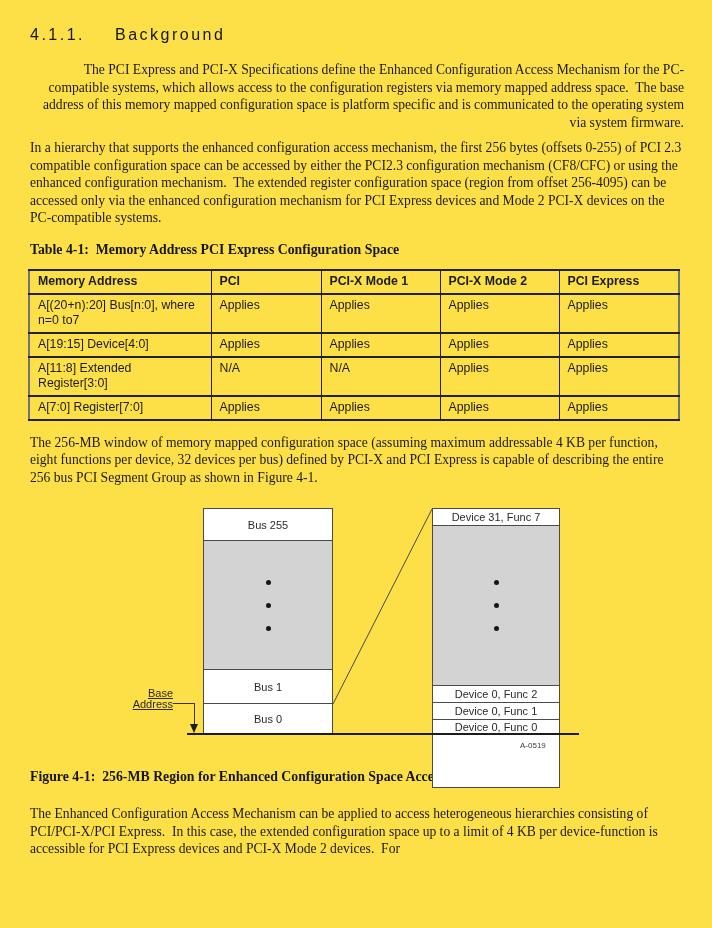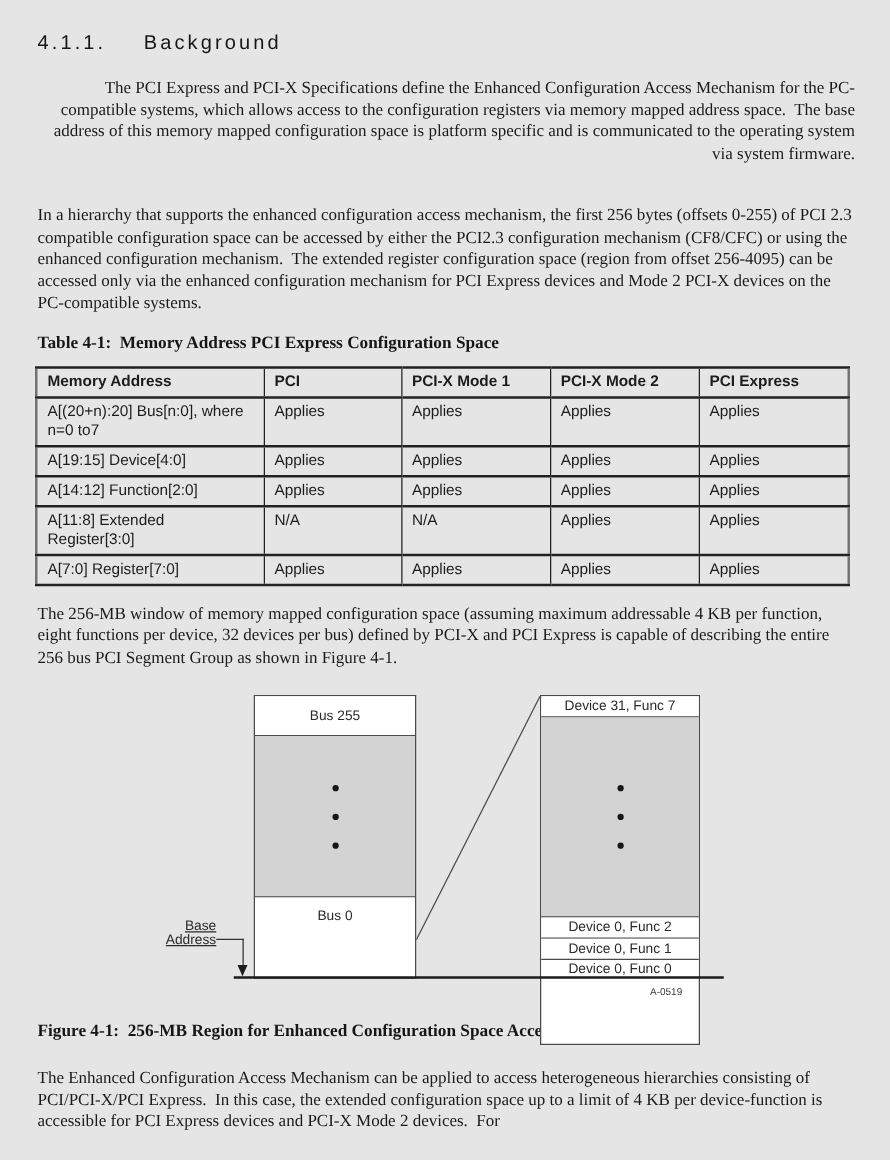--- a/index.html
+++ b/index.html
@@ -1,21 +1,21 @@
 <!DOCTYPE html>
 <html><head>
 <meta charset="utf-8">
 <style>
   * { margin: 0; padding: 0; box-sizing: border-box; }
   html, body { background: #ffffff; }
   .page {
     position: relative;
     width: 712px;
     height: 928px;
-    background: #e5e5e5;
+    background: #fde047;
     padding: 26px 28px 0 30px;
     font-family: "Liberation Serif", serif;
     color: #1a1a1a;
     overflow: hidden;
   }
   
   .heading {
     font-family: "Liberation Sans", sans-serif;
     font-size: 16px;
     font-weight: 500;
@@ -25,21 +25,21 @@
   }
   .heading .num { display: inline-block; width: 85px; }
   
   .para {
     font-size: 13.6px;
     line-height: 17.5px;
     white-space: pre-wrap;
     color: #1a1a1a;
   }
   .p1 { margin-top: 17px; text-align: right; }
-  .p2 { margin-top: 32px; }
+  .p2 { margin-top: 8px; }
   .p3 { margin-top: 13px; }
   .p4 { margin-top: 20px; }
   
   .caption {
     margin-top: 15px;
     text-align: left;
     font-weight: bold;
     font-size: 13.8px;
     white-space: pre-wrap;
     color: #161616;
@@ -180,27 +180,20 @@
         <td>Applies</td>
       </tr>
       <tr>
         <td>A[19:15] Device[4:0]</td>
         <td>Applies</td>
         <td>Applies</td>
         <td>Applies</td>
         <td>Applies</td>
       </tr>
       <tr>
-        <td>A[14:12] Function[2:0]</td>
-        <td>Applies</td>
-        <td>Applies</td>
-        <td>Applies</td>
-        <td>Applies</td>
-      </tr>
-      <tr>
         <td class="tall">A[11:8] Extended Register[3:0]</td>
         <td>N/A</td>
         <td>N/A</td>
         <td>Applies</td>
         <td>Applies</td>
       </tr>
       <tr>
         <td>A[7:0] Register[7:0]</td>
         <td>Applies</td>
         <td>Applies</td>
@@ -218,20 +211,21 @@
       <line x1="402" y1="7" x2="303" y2="202" stroke="#4a4a4a" stroke-width="1"></line>
     </svg>
 
     <div class="stack stack-left">
       <div class="cell" style="height:32px">Bus 255</div>
       <div class="gray" style="height:129px">
         <span class="dot"></span>
         <span class="dot"></span>
         <span class="dot"></span>
       </div>
+      <div class="cell" style="height:34px">Bus 1</div>
       <div class="cell" style="height:30px">Bus 0</div>
     </div>
 
     <div class="stack stack-right">
       <div class="cell" style="height:17px">Device 31, Func 7</div>
       <div class="gray" style="height:160px">
         <span class="dot"></span>
         <span class="dot"></span>
         <span class="dot"></span>
       </div>

